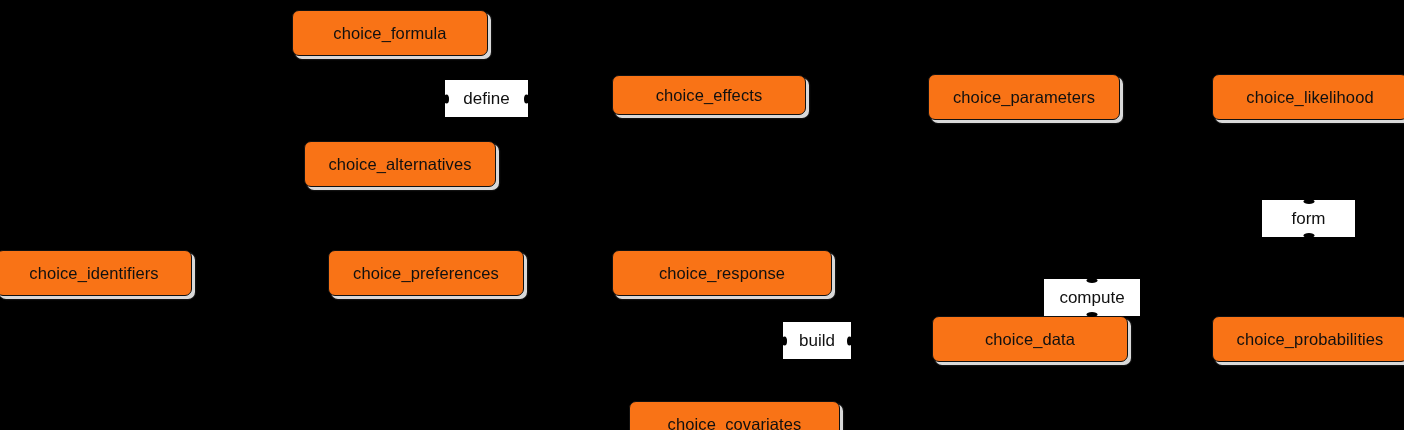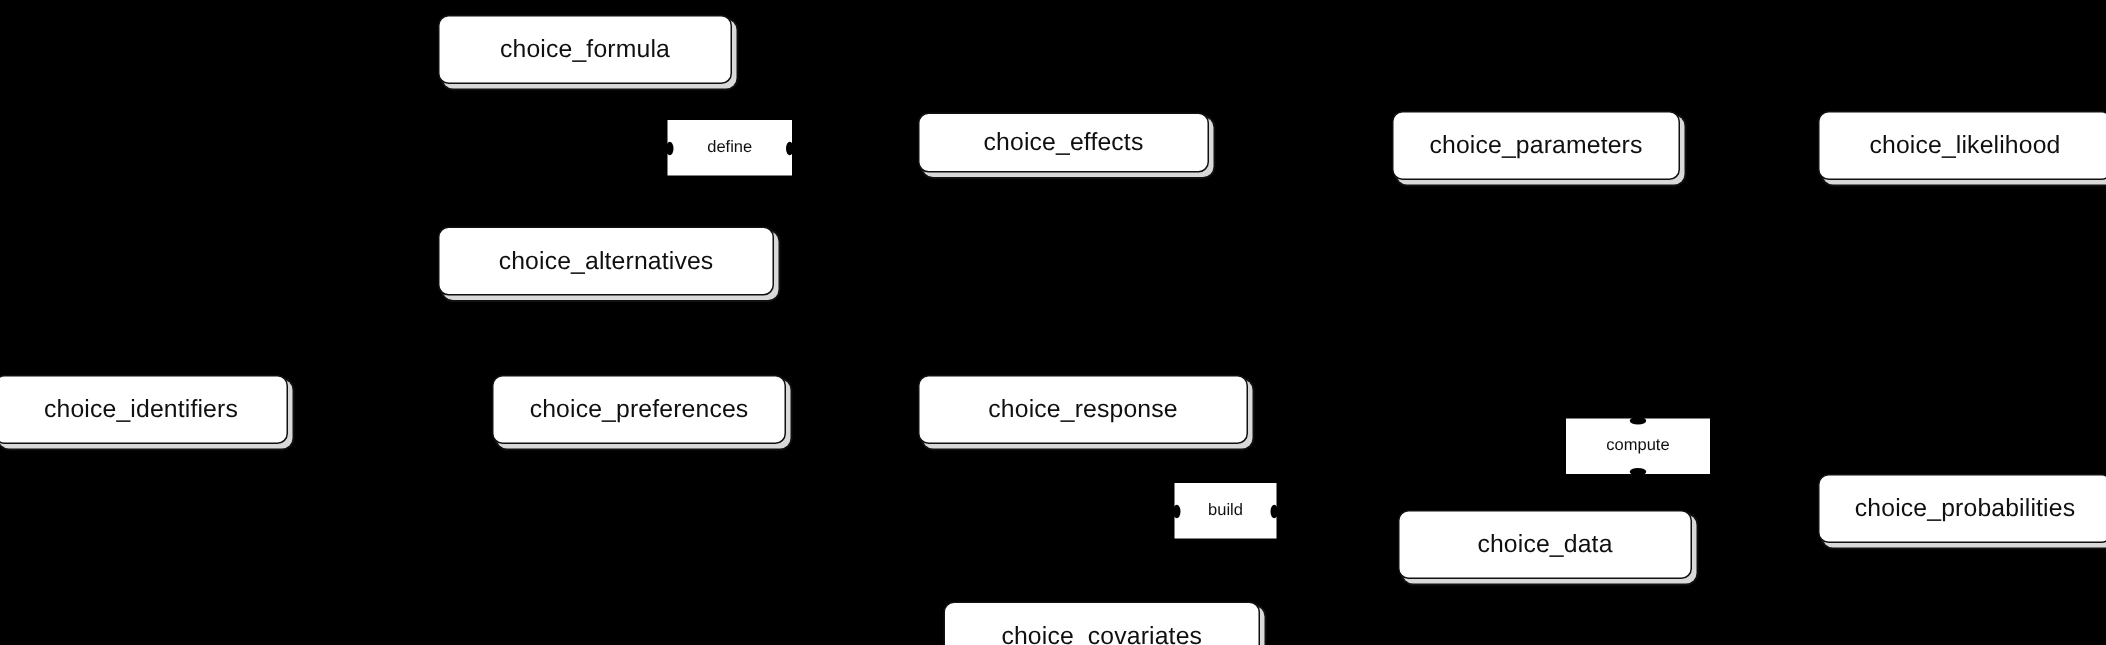--- a/index.html
+++ b/index.html
@@ -25,21 +25,21 @@
     left: 0; top: 0;
     width: 1404px;
     height: 430px;
     pointer-events: none;
   }
 
   
   .node {
     position: absolute;
     box-sizing: border-box;
-    background: #ffffff;
+    background: #f97316;
     border: 1.4px solid #111111;
     border-radius: 7px;
     display: flex;
     align-items: center;
     justify-content: center;
     box-shadow: 3px 3px 0 0 #d9d9d9,
                 3px 3px 0 1.3px #111111;
     z-index: 3;
   }
   .node-label {
@@ -56,21 +56,21 @@
     position: absolute;
     box-sizing: border-box;
     background: #ffffff;
     display: flex;
     align-items: center;
     justify-content: center;
     z-index: 4;
   }
   .edge-label .edge-label-text {
     color: #101010;
-    font-size: 11px;
+    font-size: 17px;
     font-family: "Liberation Sans", sans-serif;
     white-space: nowrap;
     line-height: 1;
   }
   
   .edge-label.horiz::before,
   .edge-label.horiz::after {
     content: "";
     position: absolute;
     top: 50%;
@@ -137,45 +137,48 @@
   </div>
   <div class="node" style="left: 612px; top: 75px; width: 194px; height: 40px;">
     <span class="node-label">choice_effects</span>
   </div>
   <div class="node" style="left: 928px; top: 74px; width: 192px; height: 46px;">
     <span class="node-label">choice_parameters</span>
   </div>
   <div class="node" style="left: 1212px; top: 74px; width: 196px; height: 46px;">
     <span class="node-label">choice_likelihood</span>
   </div>
-  <div class="node" style="left: 292px; top: 141px; width: 224px; height: 46px; margin-top: 10px;">
+  <div class="node" style="left: 304px; top: 141px; width: 192px; height: 46px;">
     <span class="node-label">choice_alternatives</span>
   </div>
   <div class="node" style="left: -4px; top: 250px; width: 196px; height: 46px;">
     <span class="node-label">choice_identifiers</span>
   </div>
   <div class="node" style="left: 292px; top: 250px; width: 196px; height: 46px; margin-left: 36px;">
     <span class="node-label">choice_preferences</span>
   </div>
   <div class="node" style="left: 612px; top: 250px; width: 220px; height: 46px;">
     <span class="node-label">choice_response</span>
   </div>
-  <div class="node" style="left: 932px; top: 316px; width: 196px; height: 46px; margin-top: 24px;">
+  <div class="node" style="left: 932px; top: 316px; width: 196px; height: 46px;">
     <span class="node-label">choice_data</span>
   </div>
   <div class="node" style="left: 1212px; top: 316px; width: 196px; height: 46px;">
     <span class="node-label">choice_probabilities</span>
   </div>
   <div class="node" style="left: 612px; top: 401px; width: 211px; height: 46px; margin-left: 17px;">
     <span class="node-label">choice_covariates</span>
   </div>
 
   <div class="edge-label horiz" style="left: 445px; top: 80px; width: 83px; height: 37px;">
     <span class="edge-label-text">define</span>
   </div>
+  <div class="edge-label vert" style="left: 1262px; top: 200px; width: 93px; height: 37px;">
+    <span class="edge-label-text">form</span>
+  </div>
   <div class="edge-label vert" style="left: 1044px; top: 251px; width: 96px; height: 37px; margin-top: 28px;">
     <span class="edge-label-text">compute</span>
   </div>
   <div class="edge-label horiz" style="left: 783px; top: 322px; width: 68px; height: 37px; text-align: right;">
     <span class="edge-label-text">build</span>
   </div>
 
 </div>
 
 </body></html>

